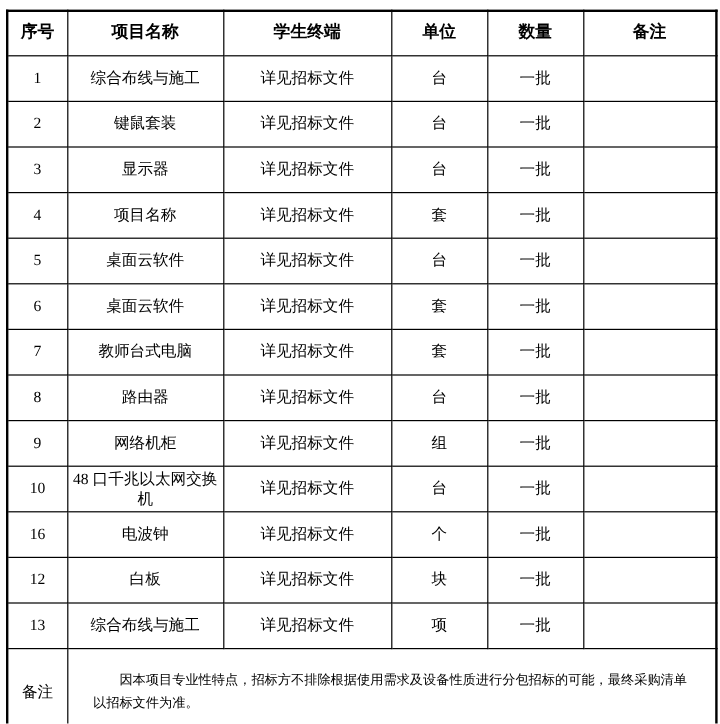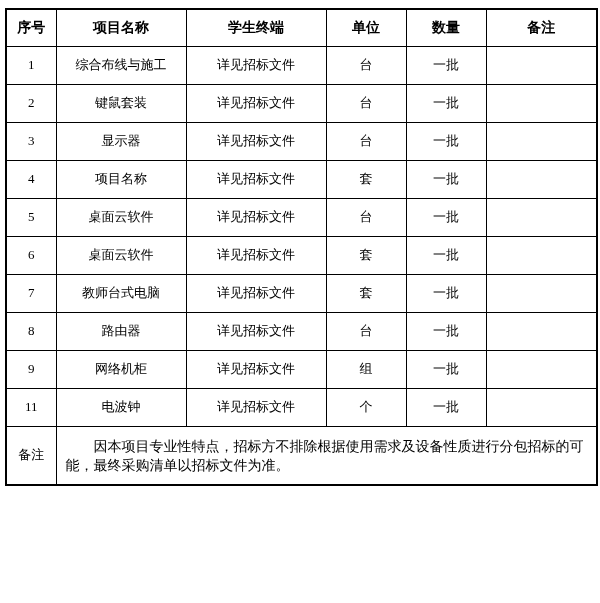--- a/index.html
+++ b/index.html
@@ -42,23 +42,23 @@
     height: 35px;
   }
   tr.footer-row td {
     height: 55px;
   }
   td.note-cell {
     text-align: left;
     vertical-align: middle;
   }
   td.note-cell p {
-    margin: 4px;
+    margin: 16px;
     text-indent: 2em;
-    font-size: 14px;
+    font-size: 11px;
     line-height: 19px;
     padding: 0 2px;
   }
 </style>
 </head>
 <body>
 
 <table class="doc-table">
   <colgroup>
     <col style="width:50px">
@@ -145,24 +145,48 @@
       </tr>
       <tr>
         <td>9</td>
         <td>网络机柜</td>
         <td>详见招标文件</td>
         <td>组</td>
         <td>一批</td>
         <td></td>
       </tr>
       <tr>
-        <td>11</td>
+        <td>10</td>
+        <td>48 口千兆以太网交换机</td>
+        <td>详见招标文件</td>
+        <td>台</td>
+        <td>一批</td>
+        <td></td>
+      </tr>
+      <tr>
+        <td>16</td>
         <td>电波钟</td>
         <td>详见招标文件</td>
         <td>个</td>
+        <td>一批</td>
+        <td></td>
+      </tr>
+      <tr>
+        <td>12</td>
+        <td>白板</td>
+        <td>详见招标文件</td>
+        <td>块</td>
+        <td>一批</td>
+        <td></td>
+      </tr>
+      <tr>
+        <td>13</td>
+        <td>综合布线与施工</td>
+        <td>详见招标文件</td>
+        <td>项</td>
         <td>一批</td>
         <td></td>
       </tr>
     </tbody>
   <tbody>
     <tr class="footer-row">
       <td>备注</td>
       <td colspan="5" class="note-cell">
         <p>因本项目专业性特点，招标方不排除根据使用需求及设备性质进行分包招标的可能，最终采购清单以招标文件为准。</p>
       </td>

